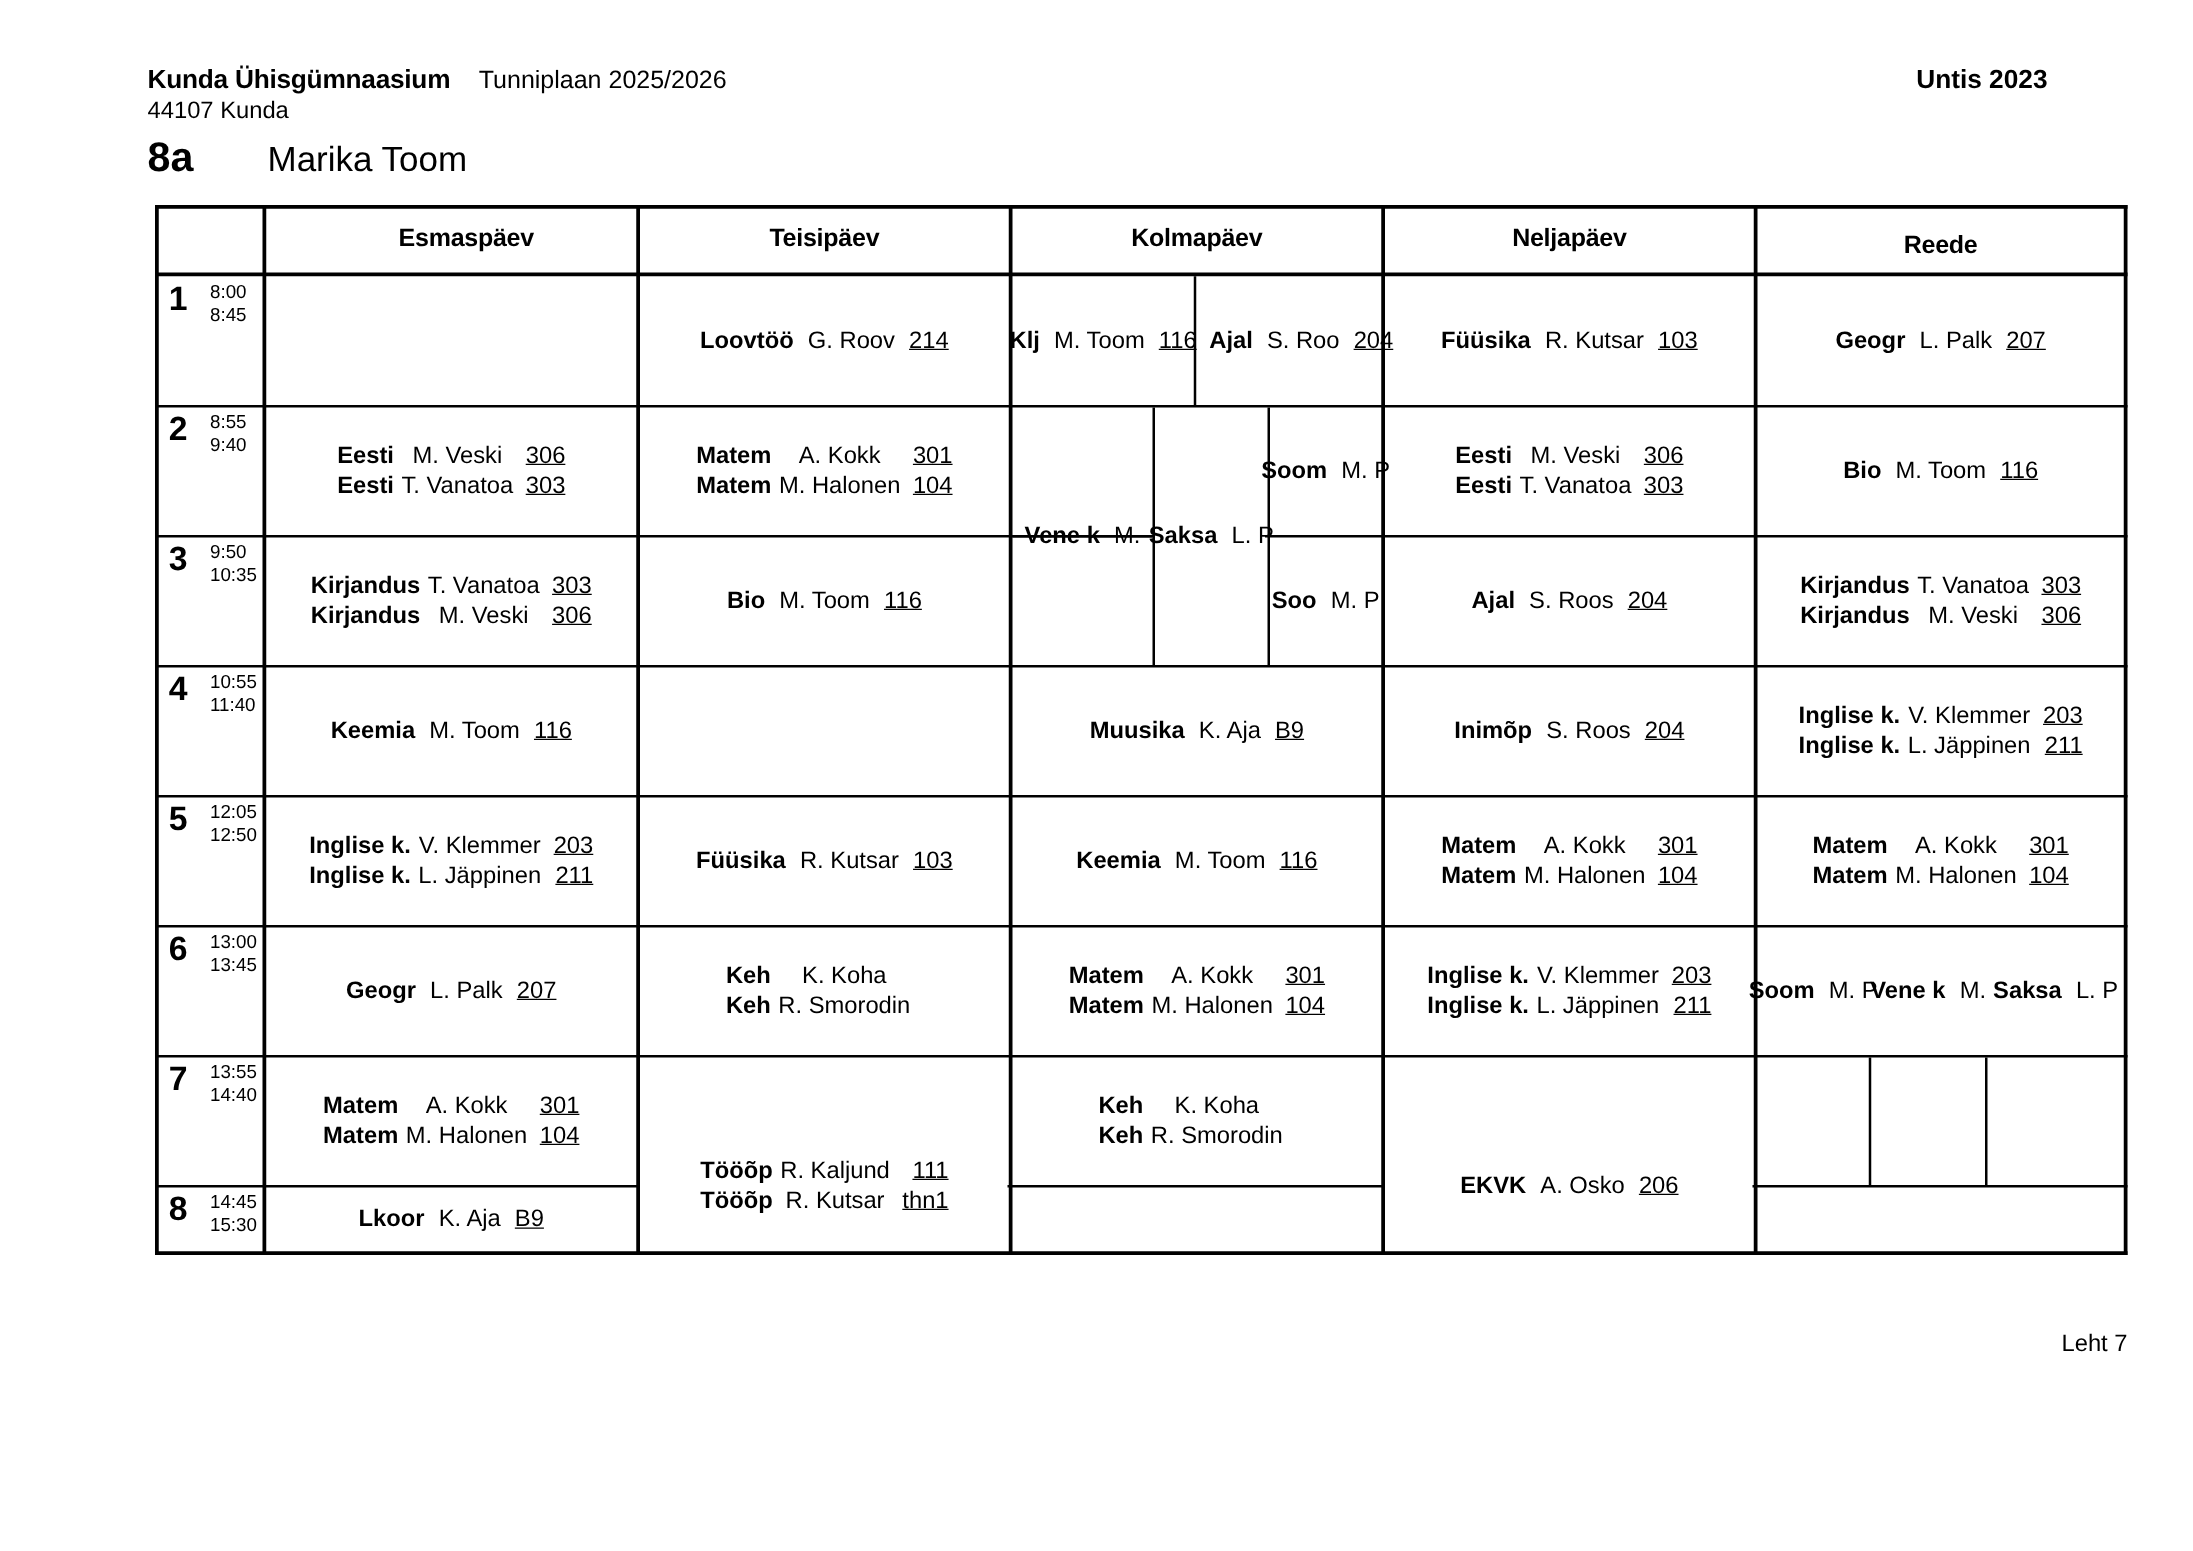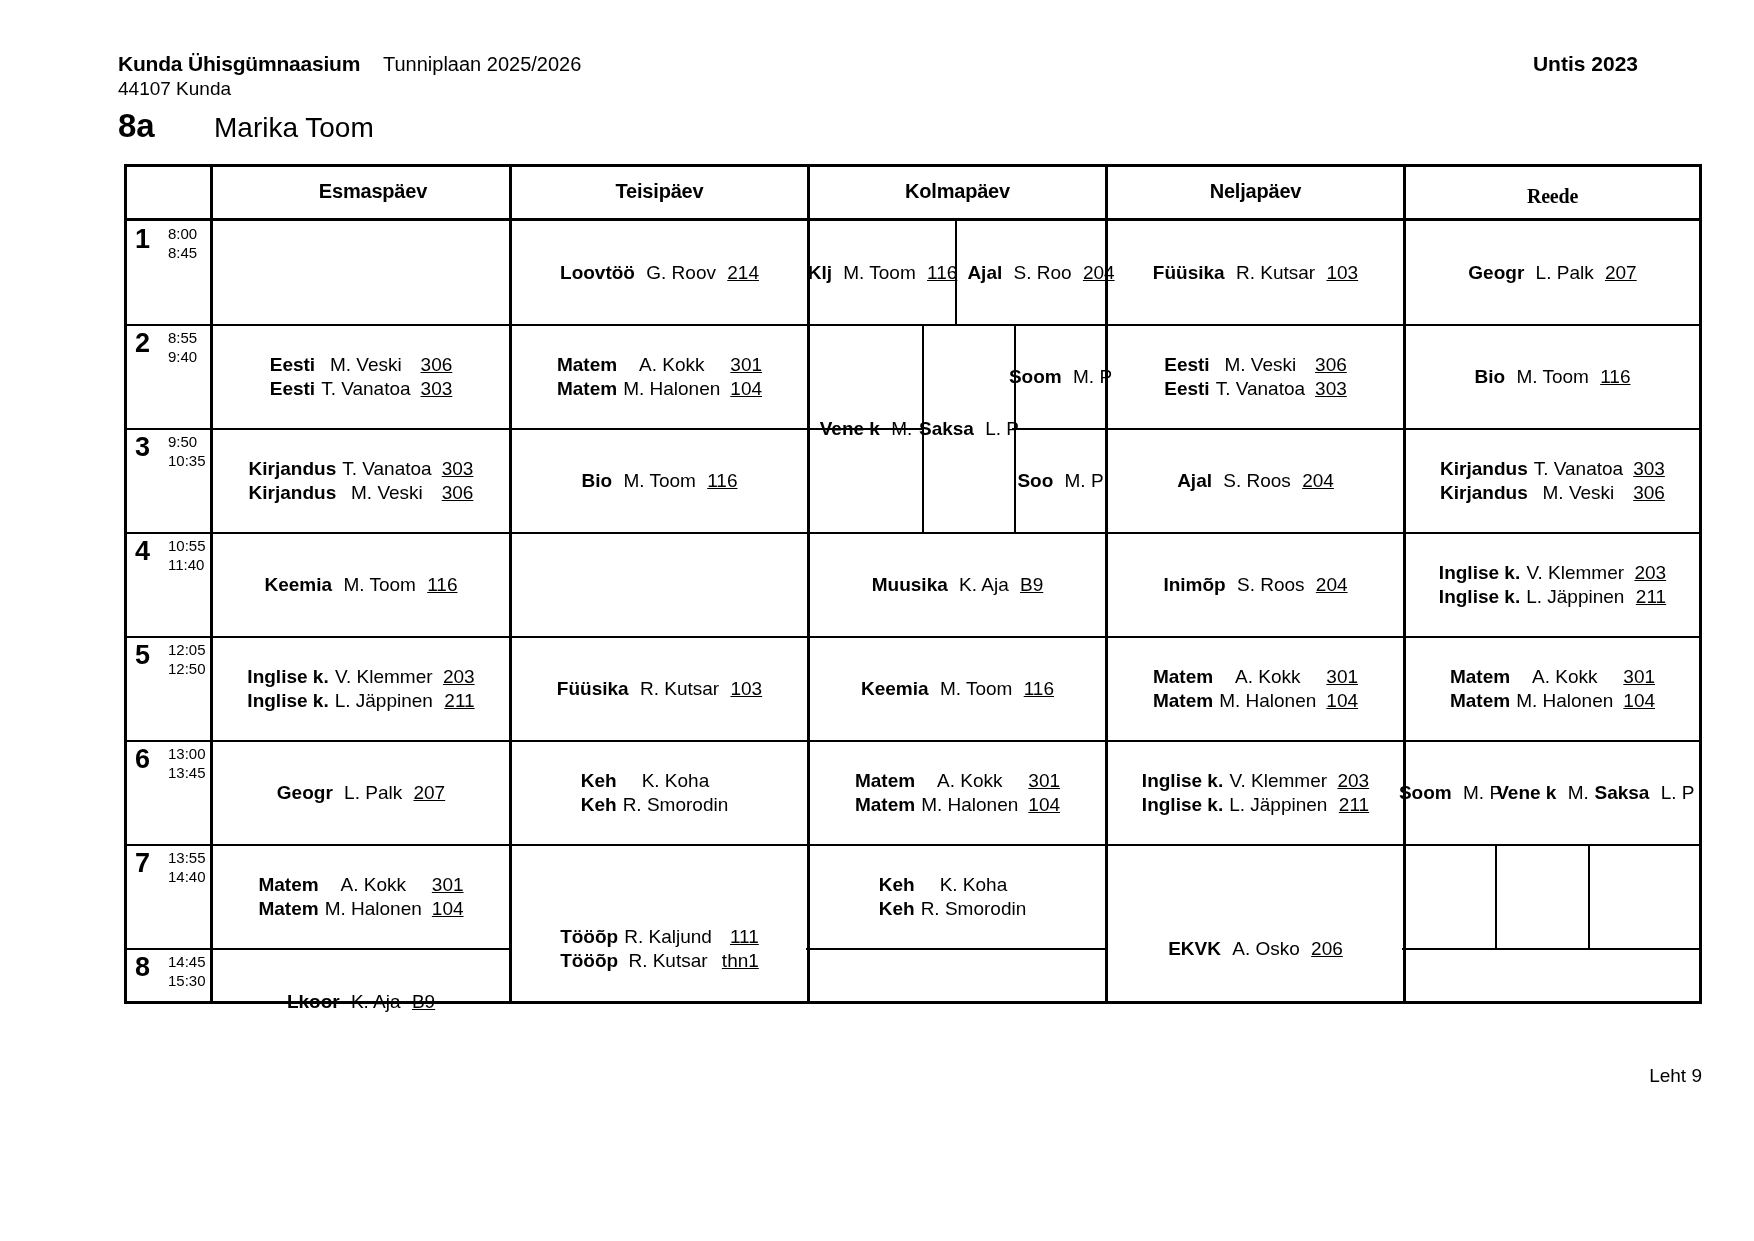--- a/index.html
+++ b/index.html
@@ -205,21 +205,21 @@
     <div class="bd" style="left:1371px; top:682px; width:2px; height:102px;"></div>
     <div class="bd" style="left:1464px; top:682px; width:2px; height:102px;"></div>
 
     <div style="position:absolute;left:388px;top:782px;width:294px;height:6px;background:#fff;"></div>
     <div style="position:absolute;left:984px;top:782px;width:294px;height:6px;background:#fff;"></div>
 
     <div class="dayhdr" style="left:89px;  top:0; width:320px; height:54px;">Esmaspäev</div>
     <div class="dayhdr" style="left:686px; top:0; width:295px; height:54px;">Kolmapäev</div>
     <div class="dayhdr" style="left:388px; top:0; width:295px; height:54px;">Teisipäev</div>
     <div class="dayhdr" style="left:984px; top:0; width:295px; height:54px;">Neljapäev</div>
-    <div class="dayhdr" style="left:1282px;top:0; width:293px; height:64px;font-family:Liberation Serif, serif;">Reede</div>
+    <div class="dayhdr" style="left:1282px;top:0; width:293px; height:64px;">Reede</div>
 
     <div class="pnum" style="left:11px; top:62px;">1</div>
     <div class="ptime" style="left:44px; top:60px;">
       <div>8:00</div>
       <div>8:45</div>
     </div>
 
     <div class="pnum" style="left:11px; top:166px;">2</div>
     <div class="ptime" style="left:44px; top:164px;">
       <div>8:55</div>
@@ -650,28 +650,28 @@
     <div class="lesson" style="left:984px; top:682px; width:295px; height:206px;">
       <div class="lrow ctr">
         <span class="sub">EKVK</span>
         <span class="tea" style="margin-left: 6px;">A. Osko</span>
         <span class="room" style="margin-left: 6px;">206</span>
       </div>
     </div>
 
     <div class="lesson" style="left:1282px; top:682px; width:293px; height:102px;"></div>
 
-    <div class="lesson" style="left:89px; top:812px; width:296px; height:51px;">
+    <div class="lesson" style="left:89px; top:786px; width:296px; height:51px;">
       <div class="lrow ctr">
         <span class="sub">Lkoor</span>
         <span class="tea" style="margin-left: 6px;">K. Aja</span>
         <span class="room" style="margin-left: 6px;">B9</span>
       </div>
     </div>
 
     <div class="lesson" style="left:686px; top:786px; width:295px; height:51px;"></div>
     <div class="lesson" style="left:1282px; top:786px; width:293px; height:51px;"></div>
 
   </div>
 
-  <div class="footer">Leht 9</div>
+  <div class="footer">Leht 7</div>
 
 </div>
 
 </body></html>

